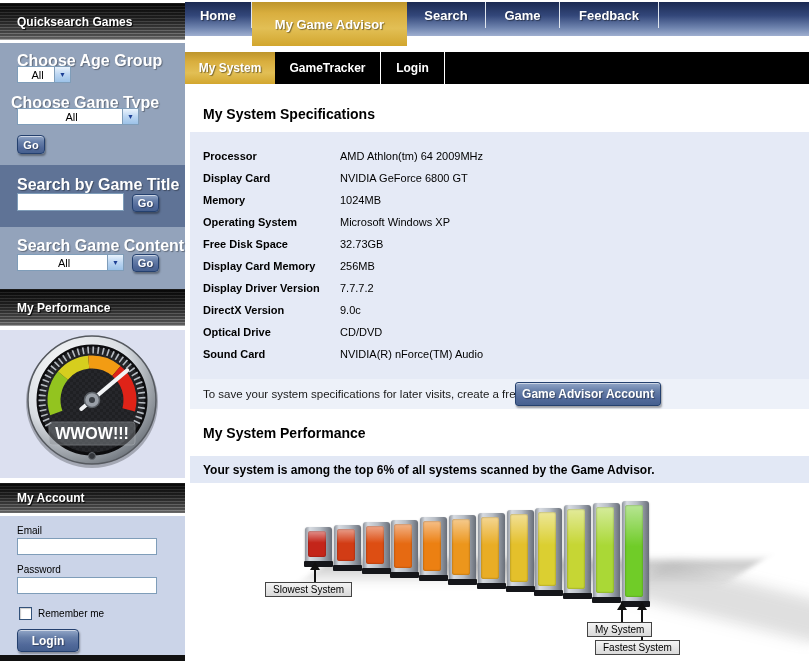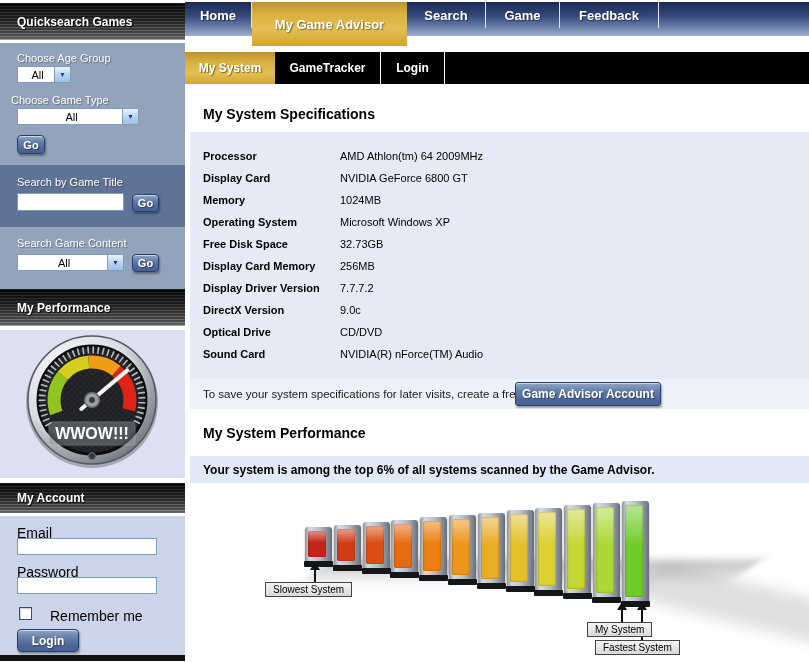--- a/index.html
+++ b/index.html
@@ -10,41 +10,41 @@
   
   #sidebar{left:0;top:0;width:185px;height:662px;background:#fff;}
   .side-header{left:0;width:185px;height:37px;box-sizing:border-box;padding-left:17px;
     color:#fff;font-weight:bold;font-size:12px;display:flex;align-items:center;
     background:repeating-linear-gradient(180deg, rgba(255,255,255,.07) 0 1px, rgba(0,0,0,.30) 1px 3px),
                linear-gradient(180deg,#0a0a0a 0%,#2d2d2d 45%,#6f6f6f 90%,#9a9a9a 100%);
     text-shadow:1px 1px 1px #000;}
   .side-panel{left:0;width:185px;box-sizing:border-box;}
   .panel-light{background:#93a3bb;}
   .panel-dark{background:#5f7396;}
-  .side-label{color:#fff;font-weight:normal;font-size:11px;text-shadow:1px 1px 1px rgba(0,0,0,.35);white-space:nowrap;}
+  .side-label{color:#fff;font-weight:bold;font-size:16px;text-shadow:1px 1px 1px rgba(0,0,0,.35);white-space:nowrap;}
 
   .fake-select{background:#fff;border:1px solid #7f9db9;height:17px;box-sizing:border-box;
     font-size:11px;color:#000;display:flex;align-items:center;text-align:center;}
   .fake-select .sel-text{flex:1;padding-left:3px;overflow:hidden;}
   .sel-arrow{width:16px;height:100%;border-left:1px solid #7f9db9;box-sizing:border-box;
     background:linear-gradient(180deg,#eaf3fc 0%,#bcd6f2 50%,#9cc2e8 100%);
     display:flex;align-items:center;justify-content:center;font-size:7px;color:#1c3f94;}
 
   .txt-input{background:#fff;border:1px solid #7f9db9;box-sizing:border-box;font-size:11px;
     padding:1px 3px;font-family:"Liberation Sans",sans-serif;}
 
   .steel-btn{box-sizing:border-box;border:1px solid #24406e;border-radius:4px;color:#fff;
     font-weight:bold;font-size:11px;display:flex;align-items:center;justify-content:center;
     background:linear-gradient(180deg,#93a7c8 0%,#677fa9 35%,#51699a 70%,#46608f 100%);
     box-shadow:inset 0 1px 0 rgba(255,255,255,.55), 1px 2px 2px rgba(0,0,0,.35);
     cursor:pointer;text-shadow:1px 1px 1px rgba(0,0,0,.4);}
 
   .checkbox{width:13px;height:13px;background:#fff;border:1px solid #33527a;box-sizing:border-box;
     box-shadow:inset 1px 1px 1px rgba(0,0,0,.2);}
-  .plain-label{font-size:14px;color:#000;}
+  .plain-label{font-size:10px;color:#000;}
 
   
   #topnav{left:185px;top:2px;width:624px;height:34px;
     background:linear-gradient(180deg,#1b2a52 0%,#33477a 40%,#6d82ad 75%,#9fafd0 100%);
     display:flex;align-items:stretch;overflow:visible;}
   .nav-tab{height:26px;display:flex;align-items:center;justify-content:center;
     color:#fff;font-weight:bold;font-size:13px;border-right:1px solid #dfe5ee;box-sizing:border-box;
     cursor:pointer;text-shadow:1px 1px 1px rgba(0,0,0,.45);}
   .nav-tab.gold{height:44px;z-index:3;border-right:none;
     background:linear-gradient(180deg,#bd952c 0%,#d9ae3e 25%,#e2bf55 60%,#d2a62e 100%);}
@@ -165,21 +165,21 @@
   <div class="abs side-header" style="top:483px;height:30px;">
     <span>My Account</span>
   </div>
 
   <div class="abs side-panel" style="top:516px;height:139px;background:#cbd4e8;">
     <div class="abs plain-label" style="left:17px;top:9px;">Email</div>
     <input class="abs txt-input" style="left: 17px; top: 22px; width: 140px; height: 17px;" value="">
     <div class="abs plain-label" style="left:17px;top:48px;">Password</div>
     <input class="abs txt-input" type="password" style="left: 17px; top: 61px; width: 140px; height: 17px;" value="">
     <div class="abs checkbox" style="left:19px;top:91px;"></div>
-    <div class="abs plain-label" style="left:50px;top:92px;">Remember me</div>
+    <div class="abs plain-label" style="left:38px;top:92px;">Remember me</div>
     <div class="abs steel-btn" style="left:17px;top:113px;width:62px;height:23px;font-size:12px;">Login</div>
   </div>
 
   <div class="abs" style="left:0;top:655px;width:185px;height:6px;background:#111;"></div>
 </div>
 
 <div id="topnav" class="abs">
   <div class="nav-tab" style="width:67px;">
       <span>Home</span>
     </div>

